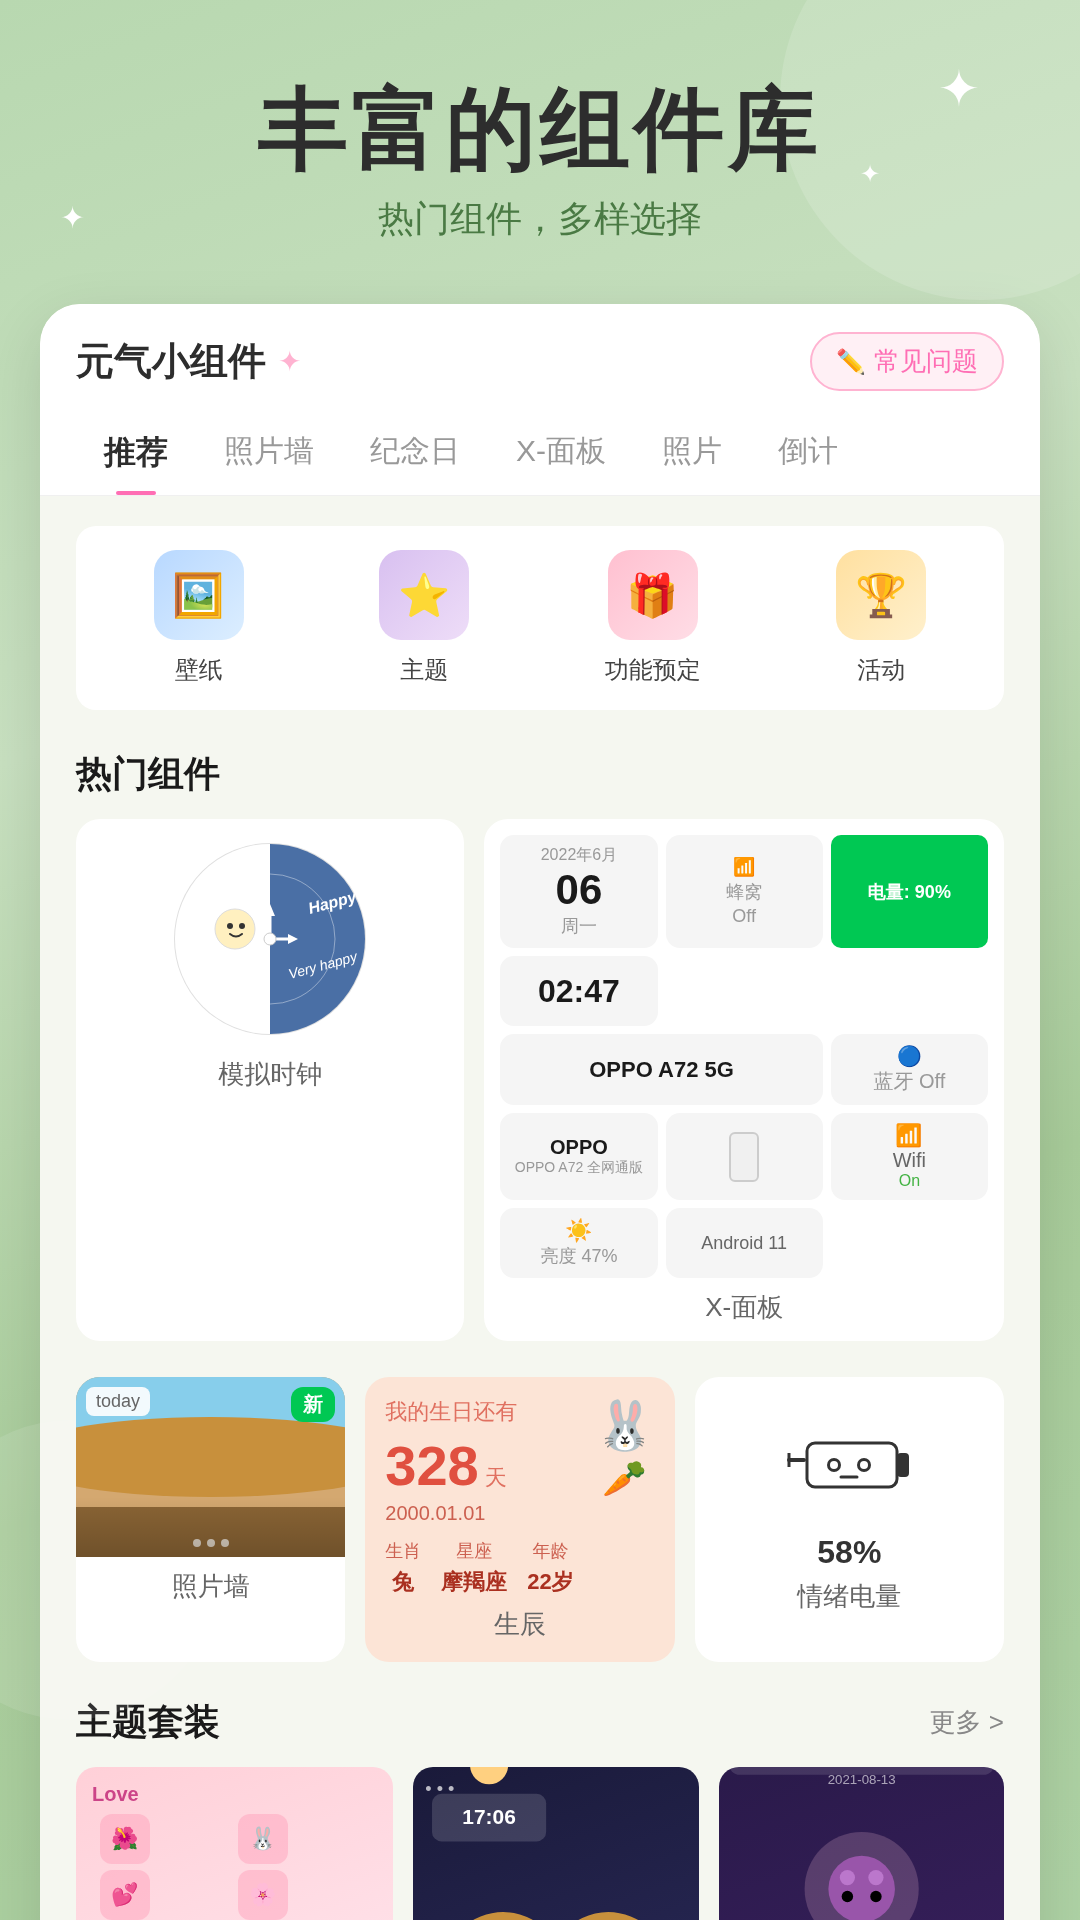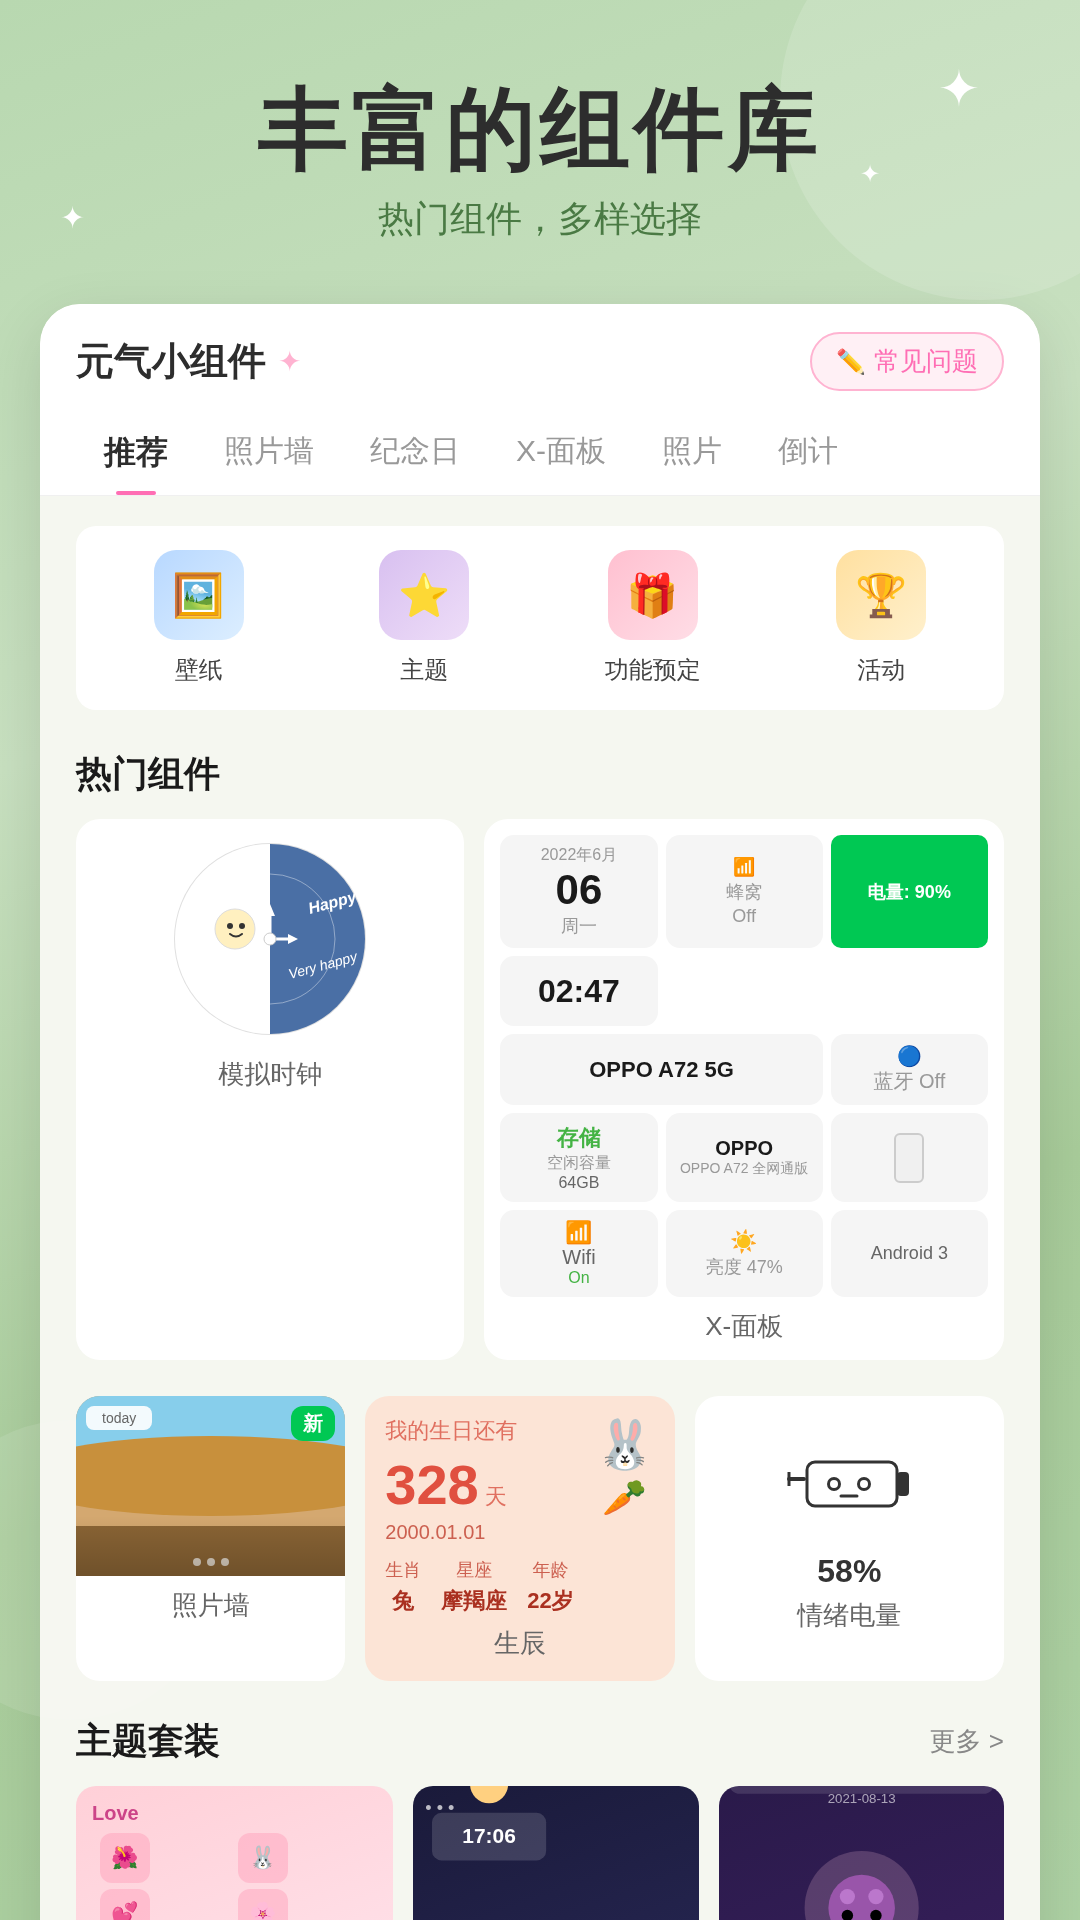--- a/index.html
+++ b/index.html
@@ -402,23 +402,23 @@
       left: 0;
       right: 0;
       height: 60px;
       background: linear-gradient(to bottom, transparent, rgba(0,0,0,0.2));
     }
     .photo-today-label {
       position: absolute;
       top: 10px;
       left: 10px;
       background: rgba(255,255,255,0.9);
-      font-size: 14px;
+      font-size: 18px;
       color: #666;
-      padding: 4px 16px;
+      padding: 4px 10px;
       border-radius: 8px;
     }
   </style>
 </head>
 <body>
 
 <div class="bg-circle-1"></div>
 <div class="bg-circle-2"></div>
 
 <div class="hero">
@@ -540,43 +540,38 @@
 
           <div class="xp-cell" style="grid-column: 1 / span 2;">
             <div class="xp-model">OPPO A72 5G</div>
           </div>
           <div class="xp-cell">
             <div style="font-size:20px;">🔵</div>
             <div class="xp-bluetooth">蓝牙 Off</div>
           </div>
 
           <div class="xp-cell">
-            <div class="xp-storage" style="font-size:22px;color:#44b344;font-weight:700;">存储</div>
-            <div style="font-size:16px;color:#999;">空闲容量</div>
-            <div style="font-size:16px;color:#666;">64GB</div>
-          </div>
-          <div class="xp-cell">
             <div class="xp-oppo" style="font-size:20px;font-weight:900;color:#1a1a1a;">OPPO</div>
             <div style="font-size:14px;color:#999;">OPPO A72 全网通版</div>
           </div>
           <div class="xp-cell">
             <div class="xp-phone"></div>
           </div>
 
           <div class="xp-cell">
             <div style="font-size:22px;">📶</div>
             <div class="xp-wifi-text">Wifi</div>
             <div style="font-size:16px;color:#44b344;">On</div>
           </div>
           <div class="xp-cell">
             <div style="font-size:22px;">☀️</div>
             <div class="xp-brightness">亮度 47%</div>
           </div>
           <div class="xp-cell">
-            <div class="xp-android">Android 3</div>
+            <div class="xp-android">Android 11</div>
           </div>
         </div>
         <div class="xpanel-label">X-面板</div>
       </div>
     </div>
 
     <div class="widget-row-3">
 
       <div class="photo-widget">
         <div class="photo-landscape">

